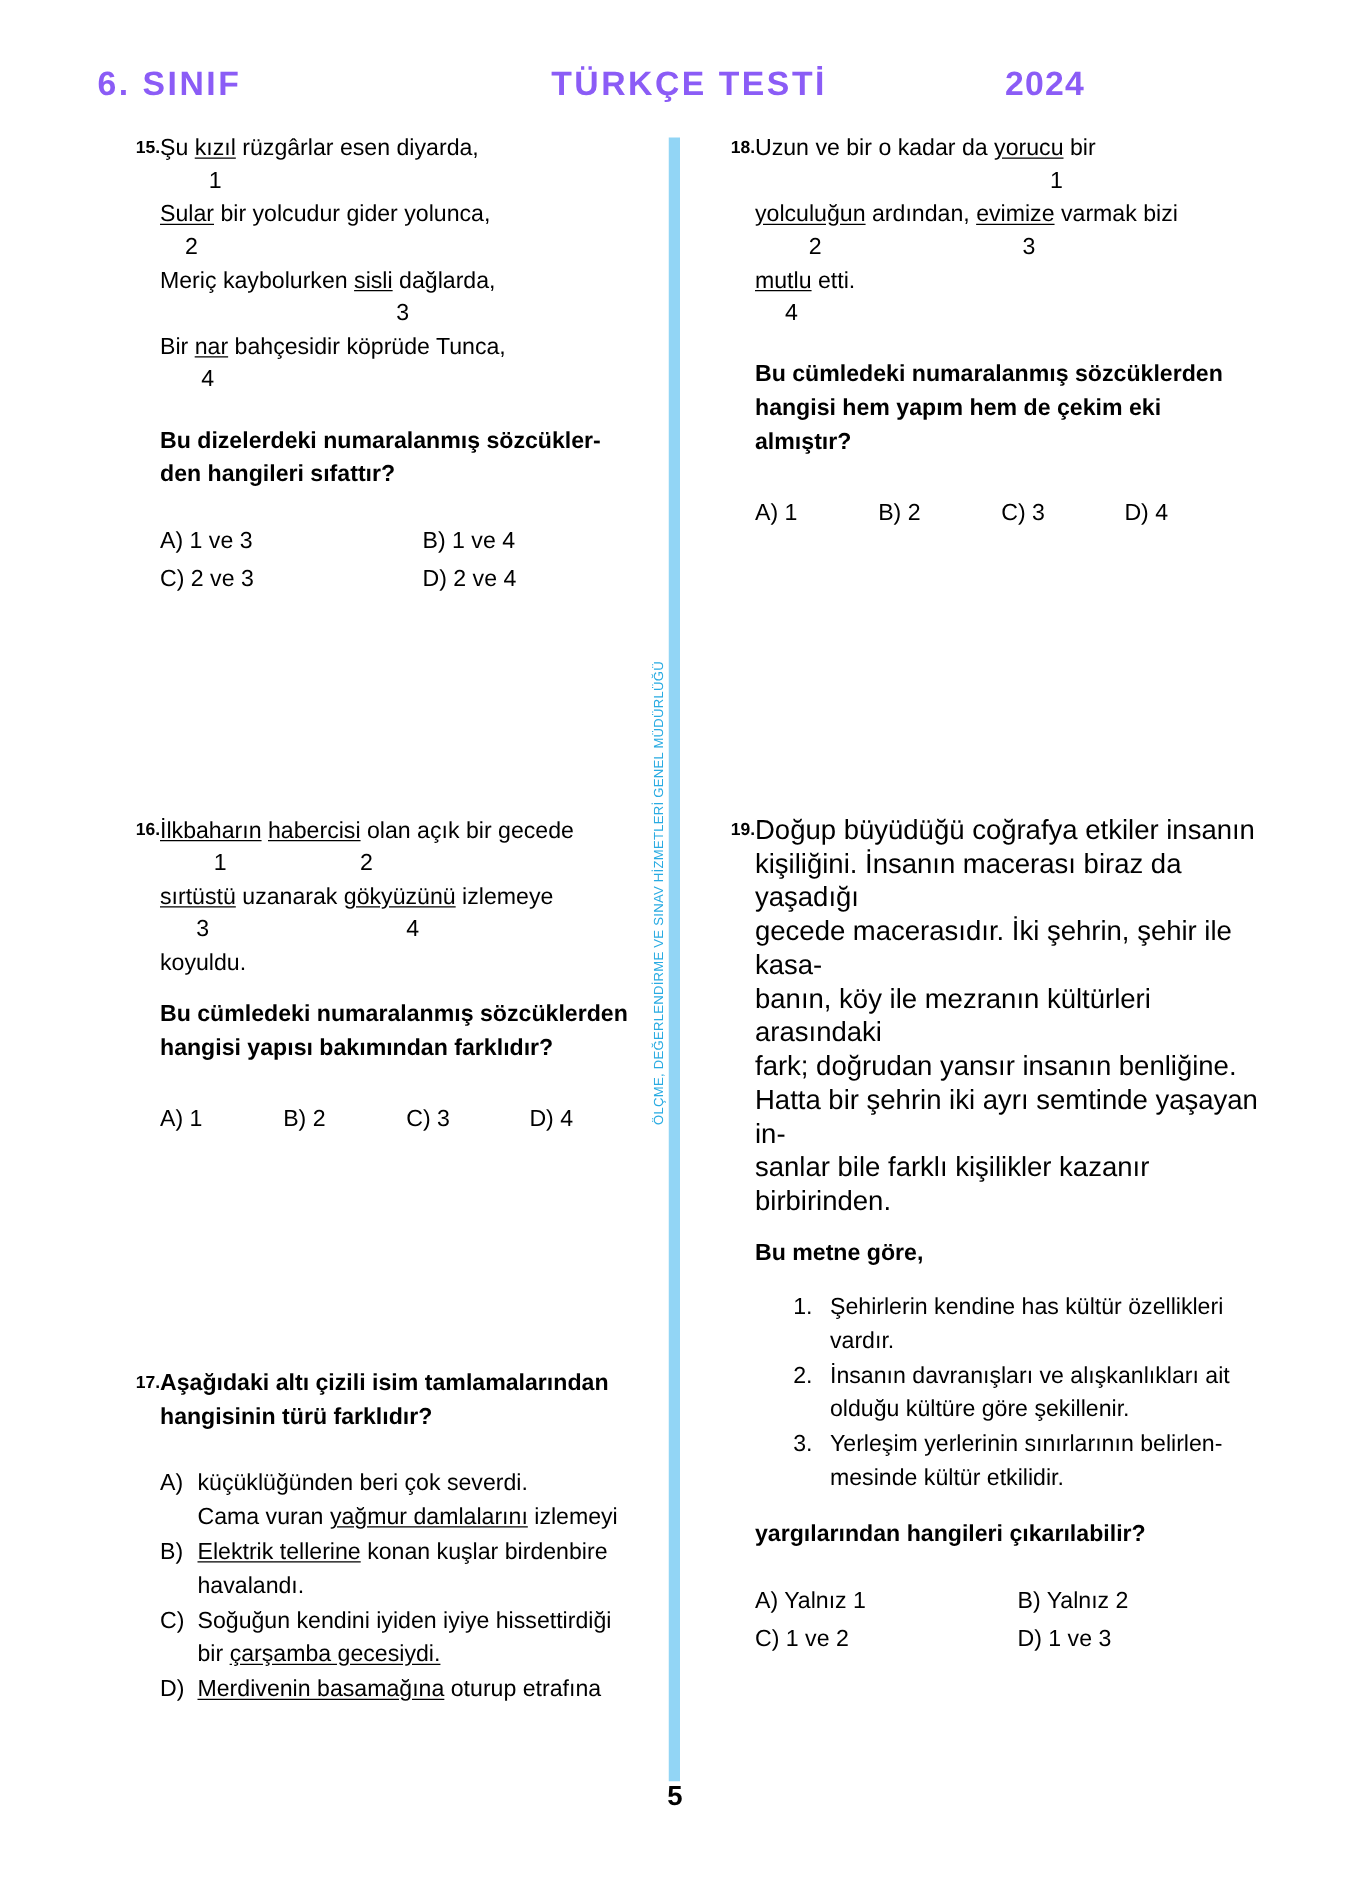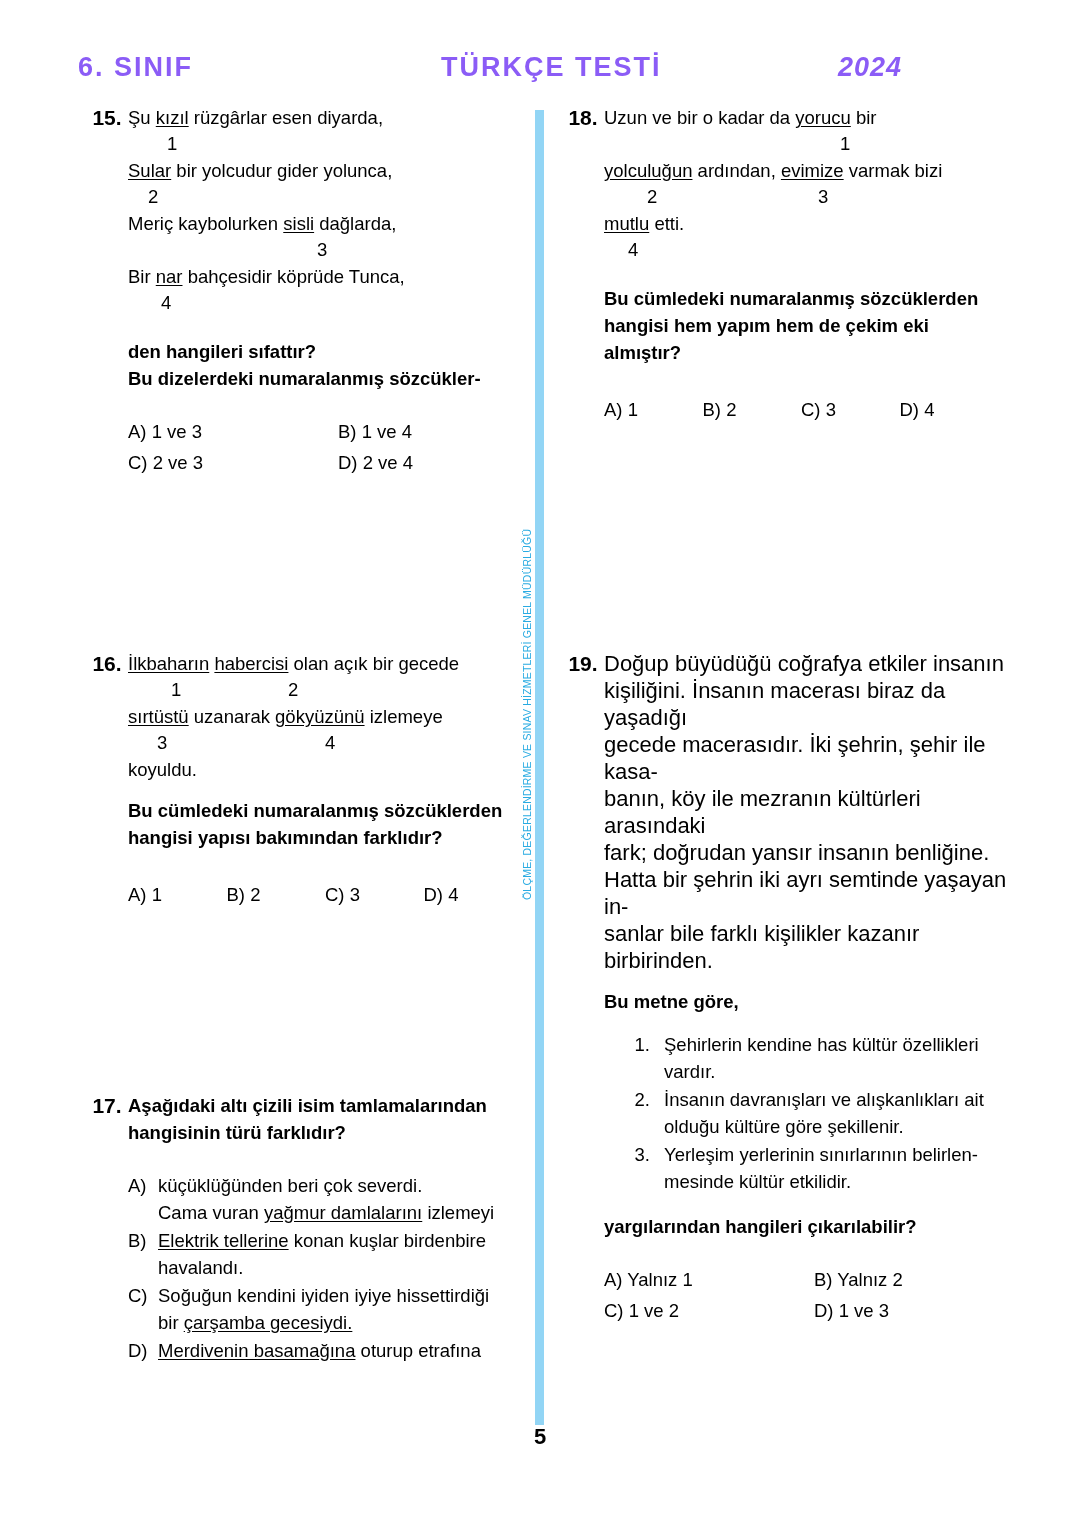--- a/index.html
+++ b/index.html
@@ -21,21 +21,21 @@
     left: 0;
     width: 1080px;
     height: 40px;
     color: #8b5cf6;
     font-weight: bold;
     font-size: 27px;
     letter-spacing: 1px;
   }
   .hdr-grade  { position: absolute; left: 78px;  top: 0; letter-spacing: 2px; }
   .hdr-title  { position: absolute; left: 441px; top: 0; letter-spacing: 2px; }
-  .hdr-year   { position: absolute; left: 838px; top: 0; letter-spacing: 1px; font-style: italic; }
+  .hdr-year   { position: absolute; left: 804px; top: 0; letter-spacing: 1px; }
 
   
   .divider {
     position: absolute;
     left: 535px;
     top: 110px;
     width: 9px;
     height: 1315px;
     background: #92d5f5;
   }
@@ -61,25 +61,25 @@
     width: 460px;
   }
   .col-left  { left: 82px;  top: 104px; }
   .col-right { left: 558px; top: 104px; }
 
   
   .q { position: absolute; width: 440px; }
   .q-head { display: flex; align-items: flex-start; }
   .q-num {
     font-weight: bold;
-    font-size: 21px;
+    font-size: 14px;
     line-height: 27px;
     width: 46px;
     flex: 0 0 46px;
-    text-align: center;
+    text-align: right;
     padding-left: 4px;
   }
   .q-body { flex: 1 1 auto; font-size: 18.5px; line-height: 27px; }
 
   .stem-line { white-space: nowrap; }
   .u { text-decoration: underline; text-underline-offset: 2px; }
 
   
   .marker-row { position: relative; height: 26px; }
   .marker { position: absolute; font-size: 18.5px; line-height: 26px; }
@@ -174,22 +174,22 @@
         <div class="marker-row">
             <span class="marker" style="left:189px;">3</span>
           </div>
 
         <div class="stem-line"><span>Bir </span><span class="u">nar</span><span> bahçesidir köprüde Tunca,</span></div>
         <div class="marker-row">
             <span class="marker" style="left:33px;">4</span>
           </div>
 
         <div class="prompt">
+          <div>Bu dizelerdeki numaralanmış sözcükler-</div>
           <div>den hangileri sıfattır?</div>
-          <div>Bu dizelerdeki numaralanmış sözcükler-</div>
         </div>
 
         <div class="opts-grid2">
           <div>A) 1 ve 3</div>
           <div>B) 1 ve 4</div>
           <div>C) 2 ve 3</div>
           <div>D) 2 ve 4</div>
         </div>
       </div>
     </div>

